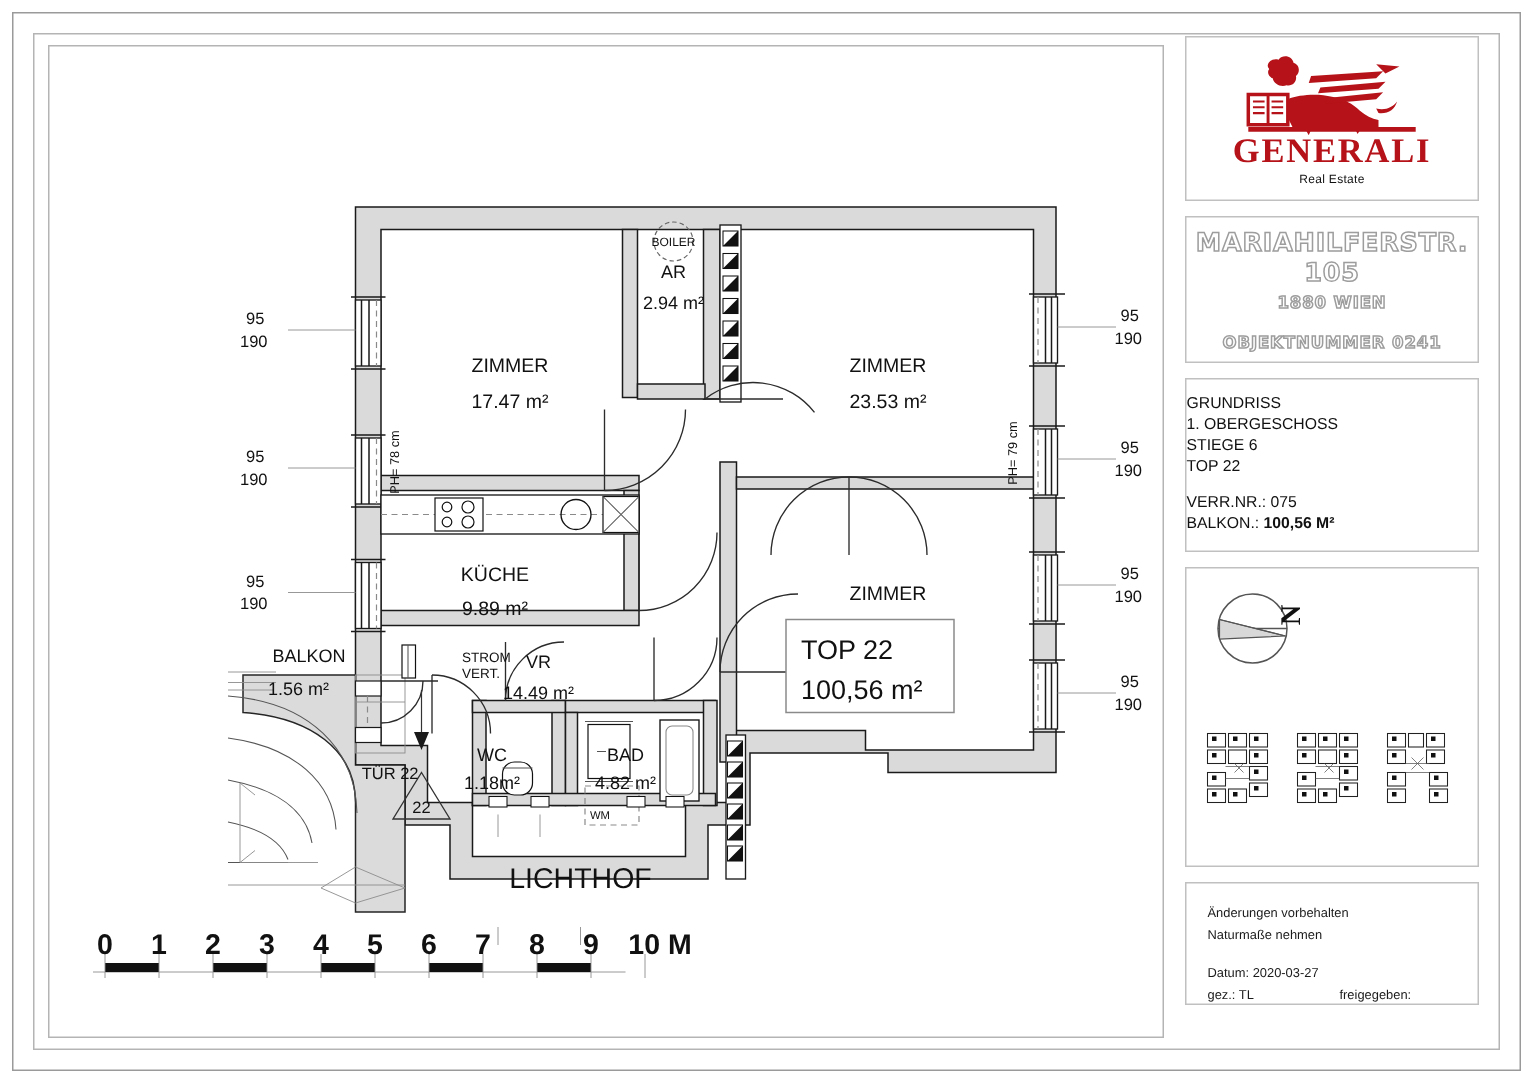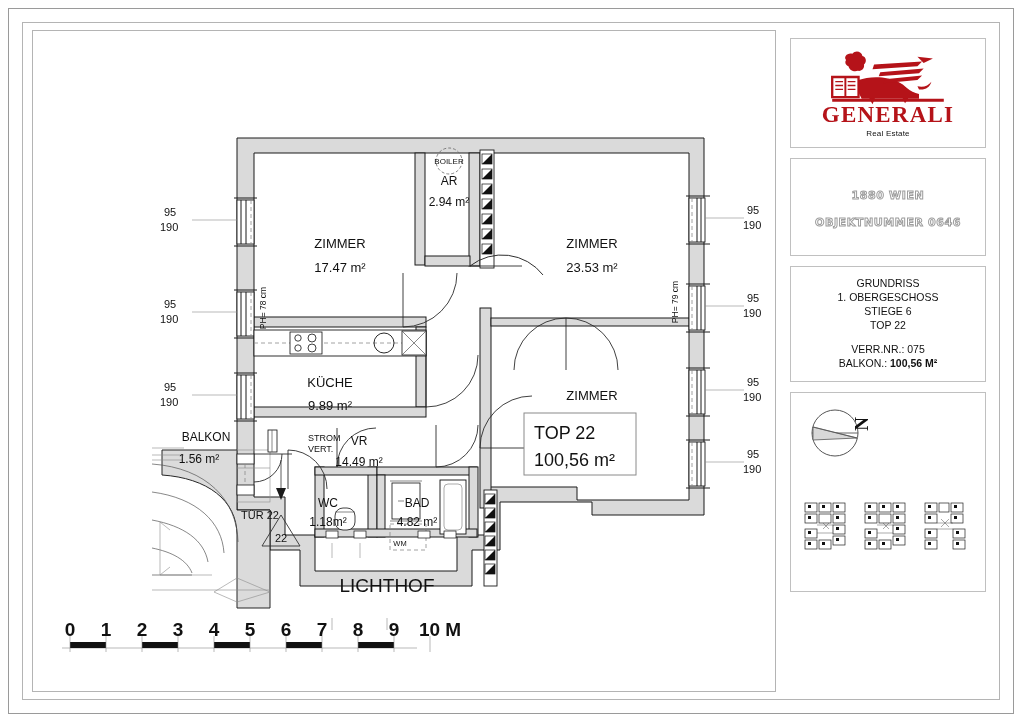--- a/index.html
+++ b/index.html
@@ -5,41 +5,41 @@
   html,body{margin:0;padding:0;background:#fff;}
   body{width:1024px;height:724px;font-family:"Liberation Sans",sans-serif;overflow:hidden;}
   #page{position:relative;width:1024px;height:724px;background:#ffffff;}
 
   
   .frame-outer{position:absolute;left:8px;top:8px;width:1006px;height:706px;border:1px solid #9a9a9a;box-sizing:border-box;}
   .frame-inner{position:absolute;left:22px;top:22px;width:978px;height:678px;border:1px solid #b4b4b4;box-sizing:border-box;}
   .frame-plan{position:absolute;left:32px;top:30px;width:744px;height:662px;border:1px solid #b4b4b4;box-sizing:border-box;}
 
   
-  .sidebar{position:absolute;left:790px;top:30px;width:235px;height:662px;}
+  .sidebar{position:absolute;left:790px;top:16px;width:235px;height:662px;}
   .side-box{position:absolute;left:0;border:1px solid #c0c0c0;box-sizing:border-box;background:#fff;}
 
   
   #logo-box{top:8px;width:196px;height:110px;}
   .logo-wrap{position:absolute;left:0;top:0;width:100%;height:100%;display:flex;flex-direction:column;align-items:center;justify-content:center;}
   .logo-lion{width:124px;height:56px;display:block;}
   .logo-word{font-family:"Liberation Serif",serif;font-weight:bold;color:#b51319;font-size:23px;letter-spacing:1.2px;line-height:1;margin-top:-2px;}
   .logo-sub{font-size:8px;font-weight:normal;color:#101010;margin-top:3px;letter-spacing:.2px;}
 
   
   #addr-box{top:128px;width:196px;height:98px;}
   .addr-in{position:absolute;left:0;top:0;width:100%;height:100%;display:flex;flex-direction:column;align-items:center;justify-content:center;}
   .hollow{color:transparent;-webkit-text-stroke:1px #9d9d9d;font-family:"DejaVu Sans",sans-serif;font-weight:bold;text-align:center;}
   #addr-street{font-size:17px;letter-spacing:.5px;}
   #addr-city{font-size:11px;letter-spacing:.6px;margin-top:3px;}
   #addr-obj{font-size:11px;letter-spacing:.6px;margin-top:14px;}
 
   
   #info-box{top:236px;width:196px;height:116px;padding-top:9px;}
-  .info-line{text-align:center;font-size:10.5px;color:#111;line-height:14px;}
+  .info-line{text-align:left;font-size:10.5px;color:#111;line-height:14px;}
   .info-gap{height:10px;}
   .info-b{font-weight:bold;}
 
   
   #north-box{top:362px;width:196px;height:200px;}
   .compass{position:absolute;left:18px;top:14px;}
   .north-n{position:absolute;left:64px;top:20px;font-family:"Liberation Serif",serif;font-weight:bold;font-size:19px;transform:rotate(-90deg);color:#111;}
   .thumbs{position:absolute;left:12px;top:100px;width:172px;height:72px;display:flex;justify-content:space-between;align-items:center;}
 
   
@@ -461,22 +461,23 @@
             <path d="M8,64 h144 v4 h-144 z"></path>
           </g>
         </svg>
         <div class="logo-word">GENERALI</div>
         <div class="logo-sub">Real Estate</div>
       </div>
     </div>
 
     <div class="side-box" id="addr-box">
       <div class="addr-in">
+        <div class="hollow" id="addr-street">MARIAHILFERSTR. 105</div>
         <div class="hollow" id="addr-city">1880 WIEN</div>
-        <div class="hollow" id="addr-obj">OBJEKTNUMMER 0646</div>
+        <div class="hollow" id="addr-obj">OBJEKTNUMMER 0241</div>
       </div>
     </div>
 
     <div class="side-box" id="info-box">
       <div class="info-line">GRUNDRISS</div>
       <div class="info-line">1. OBERGESCHOSS</div>
       <div class="info-line">STIEGE 6</div>
       <div class="info-line">TOP 22</div>
       <div class="info-gap"></div>
       <div class="info-line">VERR.NR.: 075</div>
@@ -577,15 +578,25 @@
             <rect x="33" y="32" width="3" height="3"></rect>
               <rect x="33" y="43" width="3" height="3"></rect>
           </g>
           <g stroke="#555" stroke-width=".5" fill="none">
             <path d="M 14,24 L 30,24 M 14,30 L 30,30 M 18,20 L 26,28 M 26,20 L 18,28"></path>
           </g>
         </svg>
       </div>
     </div>
 
+    <div class="side-box" id="note-box">
+      <div class="note-line">Änderungen vorbehalten</div>
+      <div class="note-line">Naturmaße nehmen</div>
+      <div class="note-gap"></div>
+      <div class="note-line">Datum: 2020-03-27</div>
+      <div class="note-line note-row">
+        <span>gez.: TL</span>
+        <span>freigegeben:</span>
+      </div>
+    </div>
 
   </div>
 </div>
 
 </body></html>

